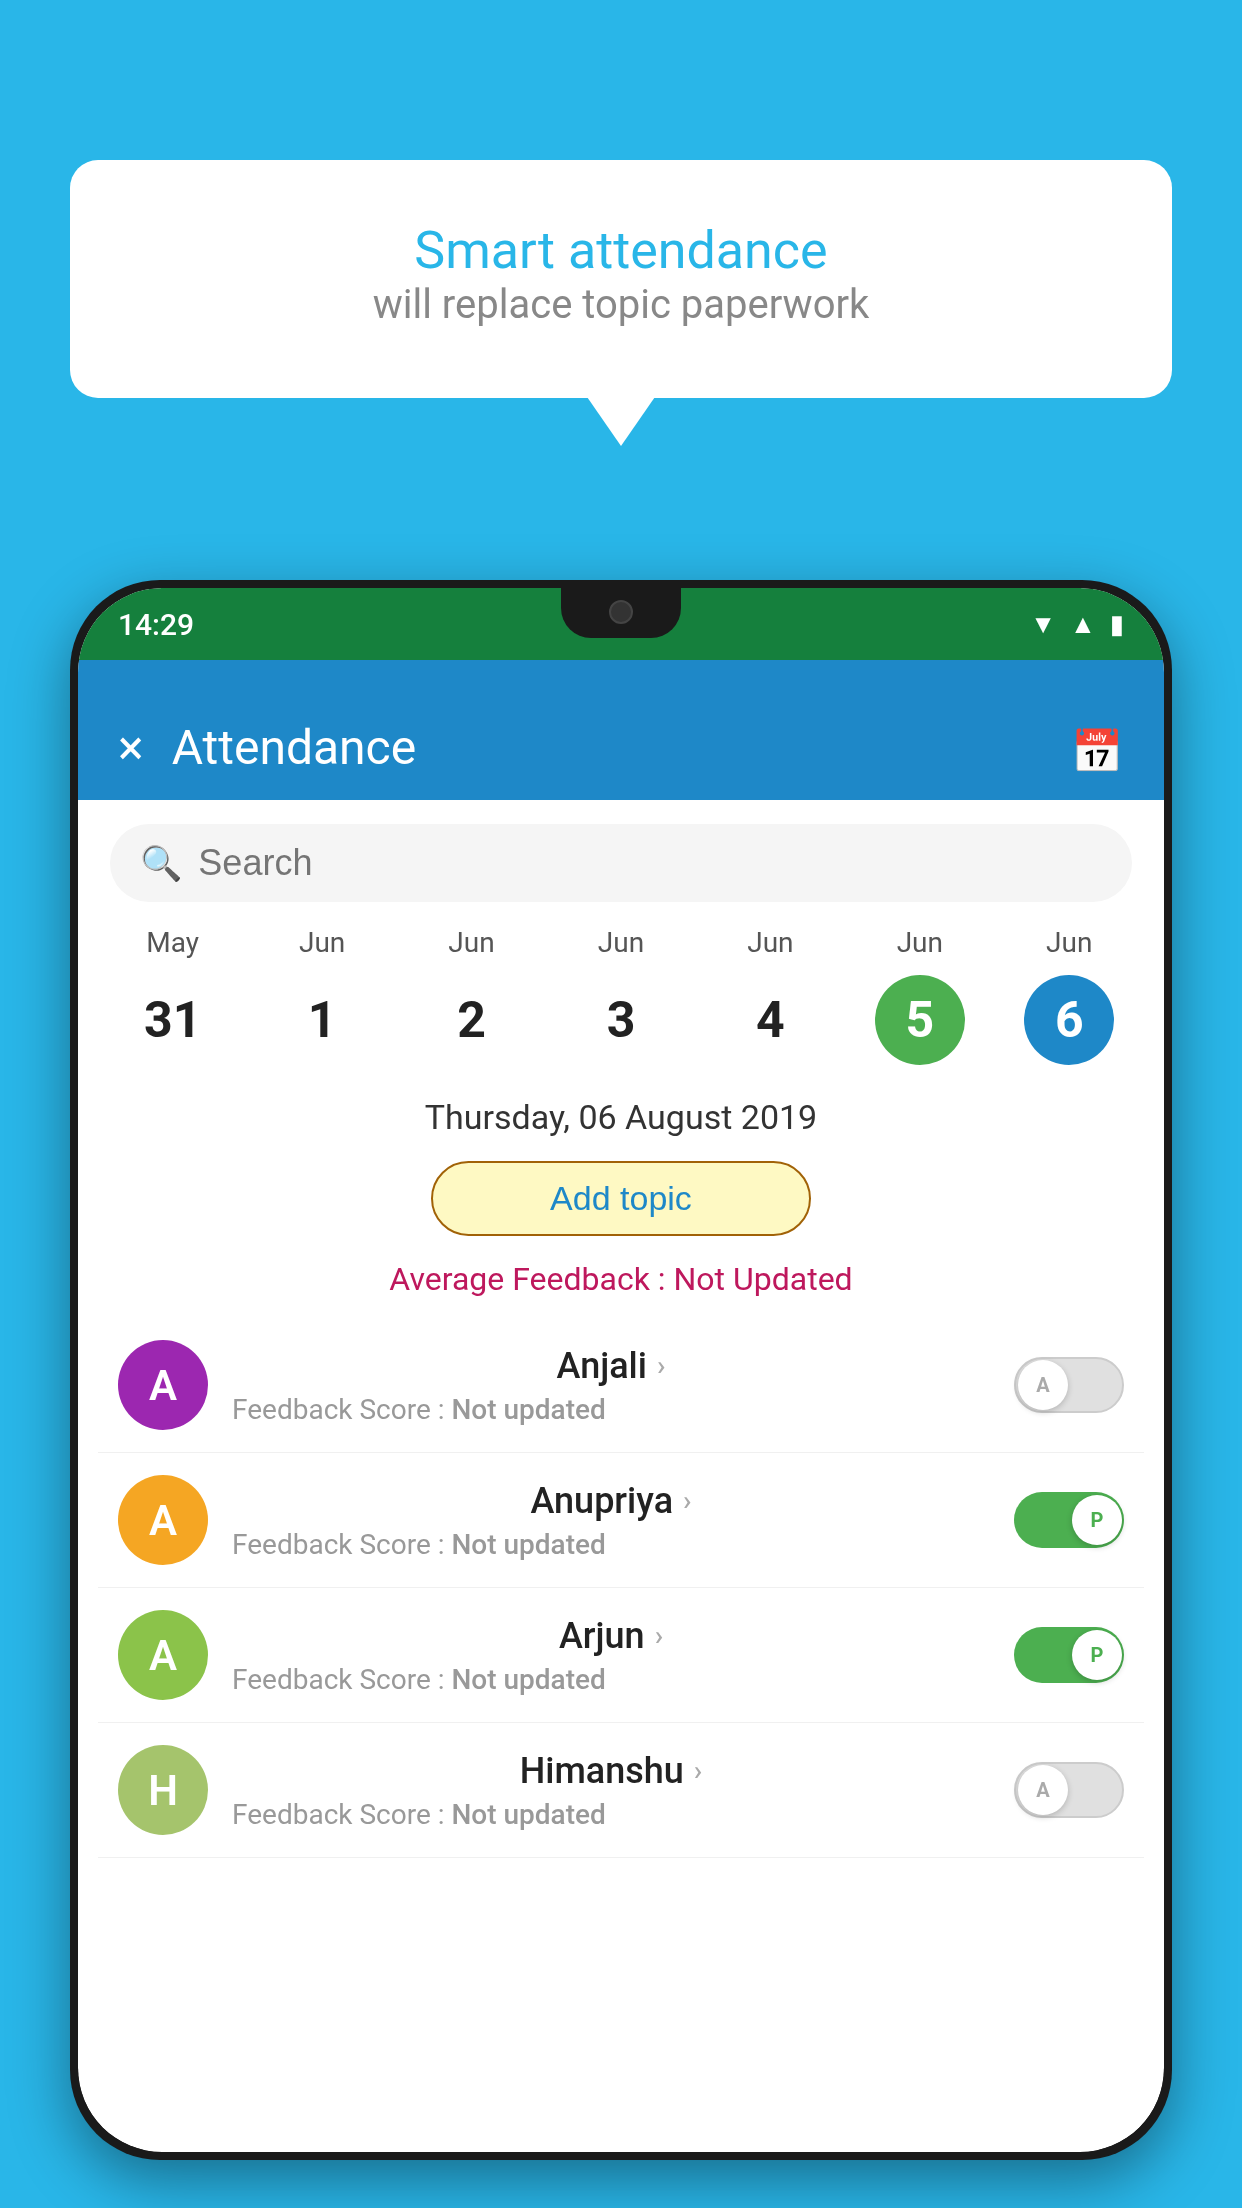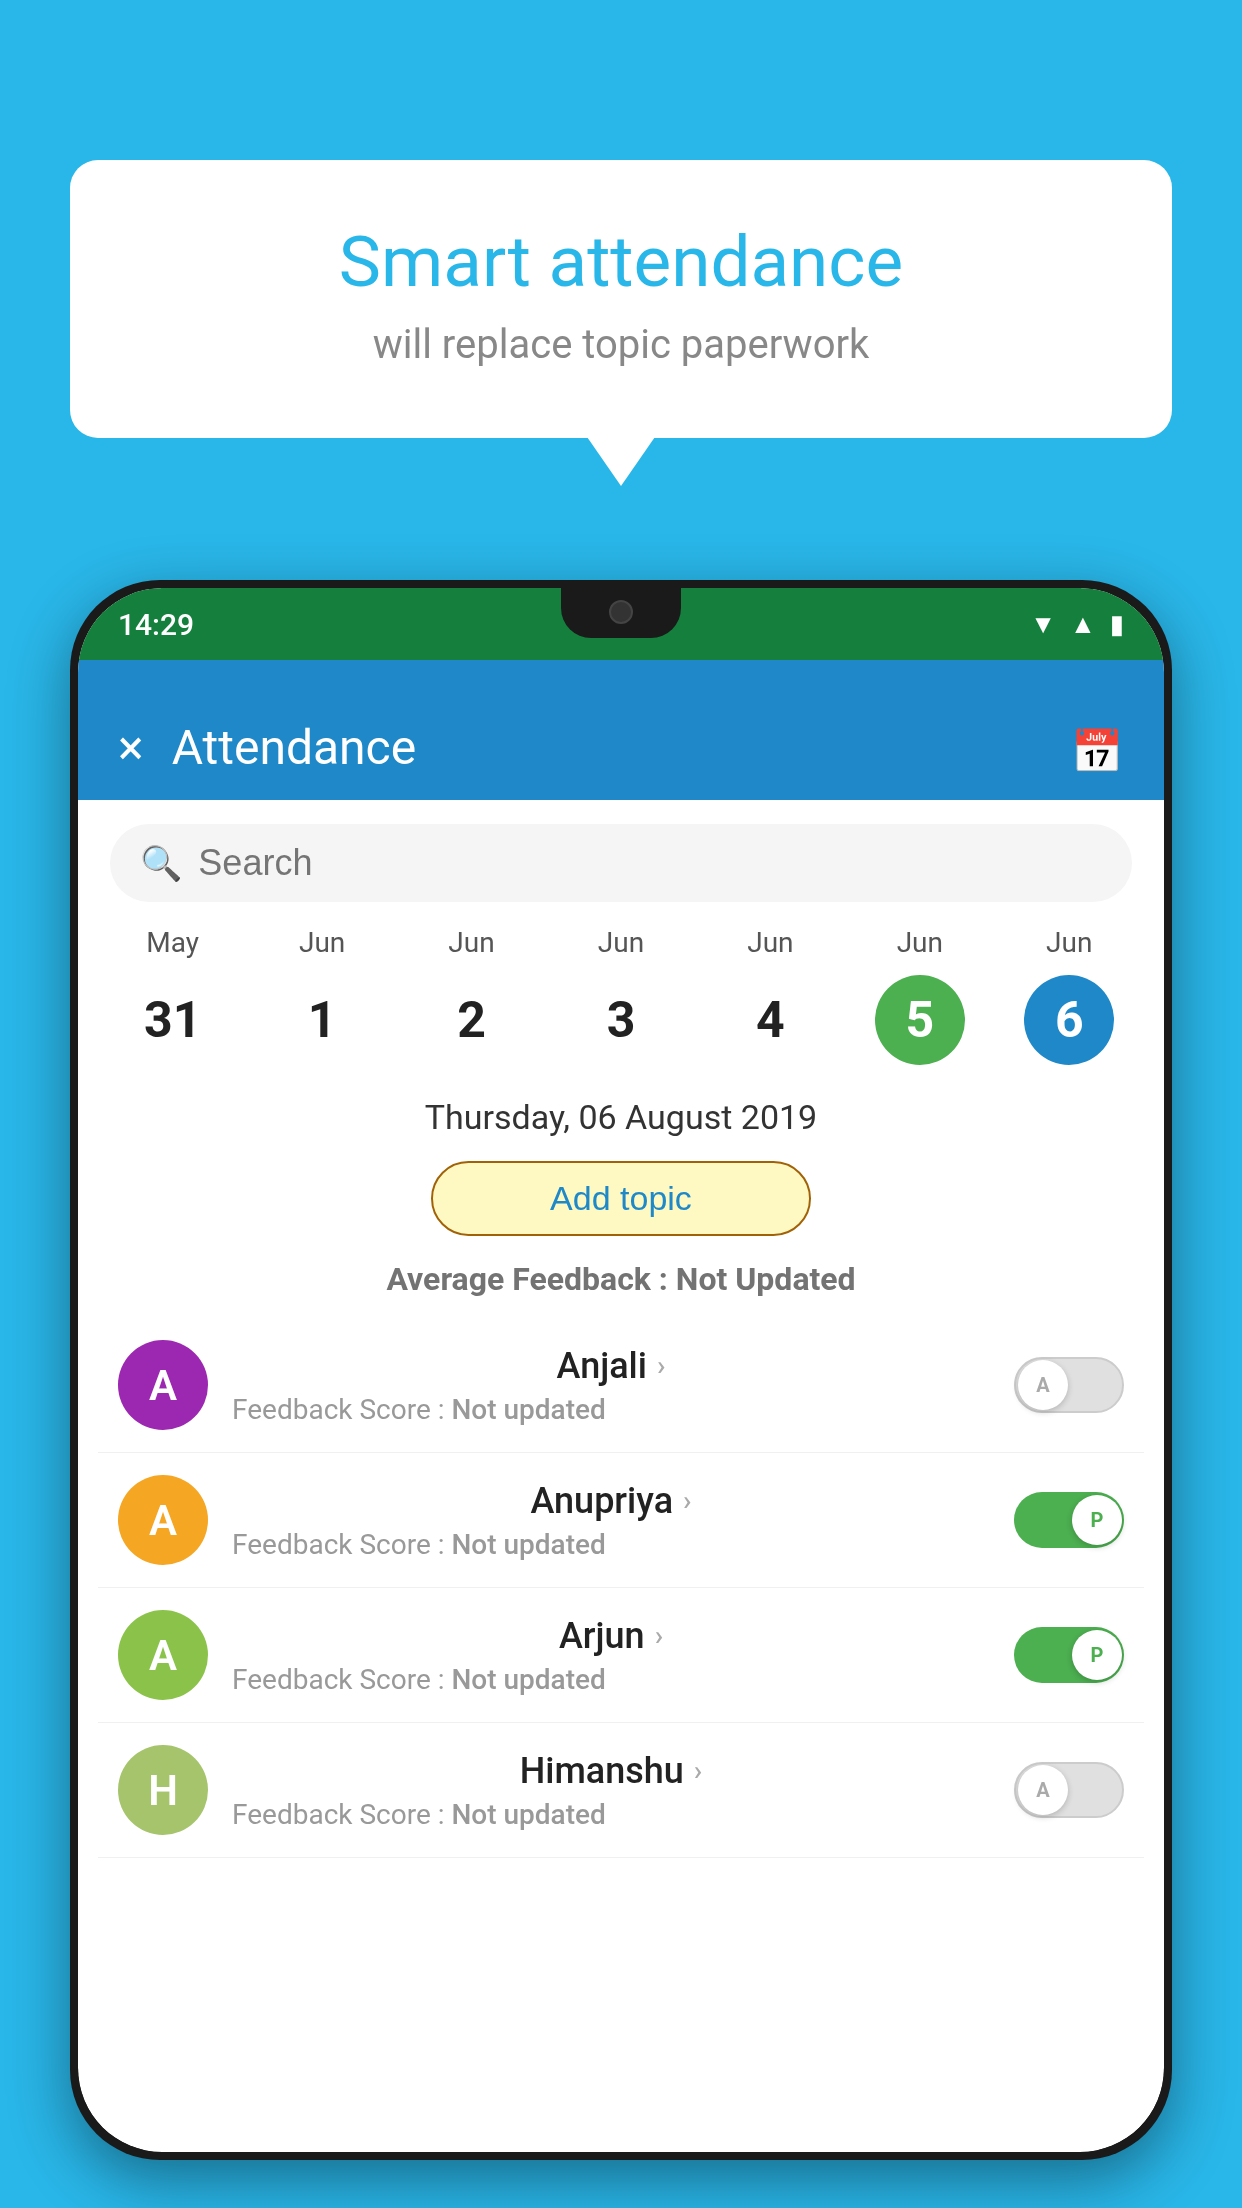--- a/index.html
+++ b/index.html
@@ -33,23 +33,22 @@
       left: 50%;
       transform: translateX(-50%);
       width: 0;
       height: 0;
       border-left: 36px solid transparent;
       border-right: 36px solid transparent;
       border-top: 52px solid white;
     }
     .speech-bubble h1 {
       color: #29b6e8;
-      font-size: 71px;
-      font-weight: 400;
-      margin-bottom: 18px;
+      font-size: 52px;
+      font-weight: 400;
     }
     .speech-bubble p {
       color: #888;
       font-size: 40px;
       font-weight: 400;
     }
 
     
     .phone-frame {
       position: absolute;
@@ -253,22 +252,22 @@
     }
 
     
     .avg-feedback {
       text-align: center;
       font-size: 32px;
       color: #888;
       margin-bottom: 20px;
     }
     .avg-feedback span {
-      color: #737373;
-      font-weight: 700;
+      color: #be185d;
+      font-weight: 400;
     }
 
     
     .student-list {
       padding: 0 20px;
     }
     .student-item {
       display: flex;
       align-items: center;
       padding: 22px 20px;

